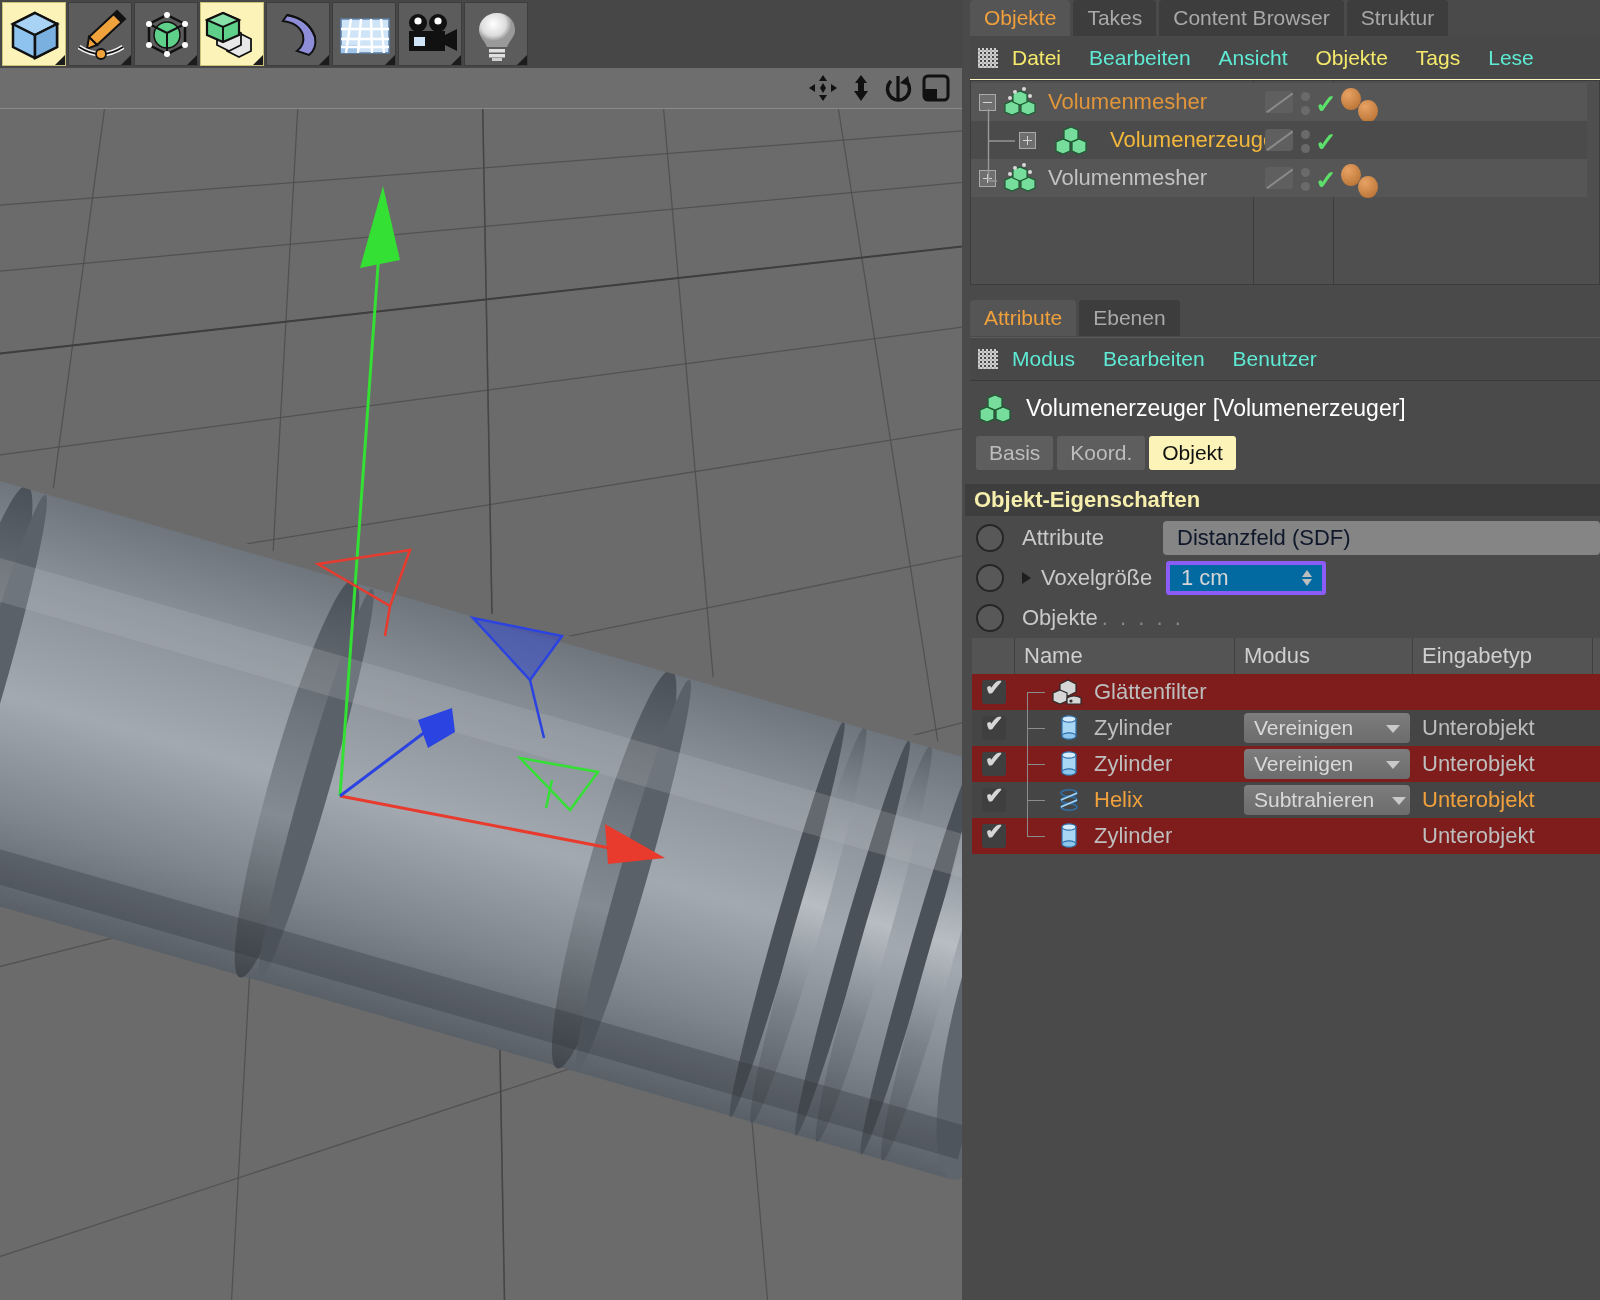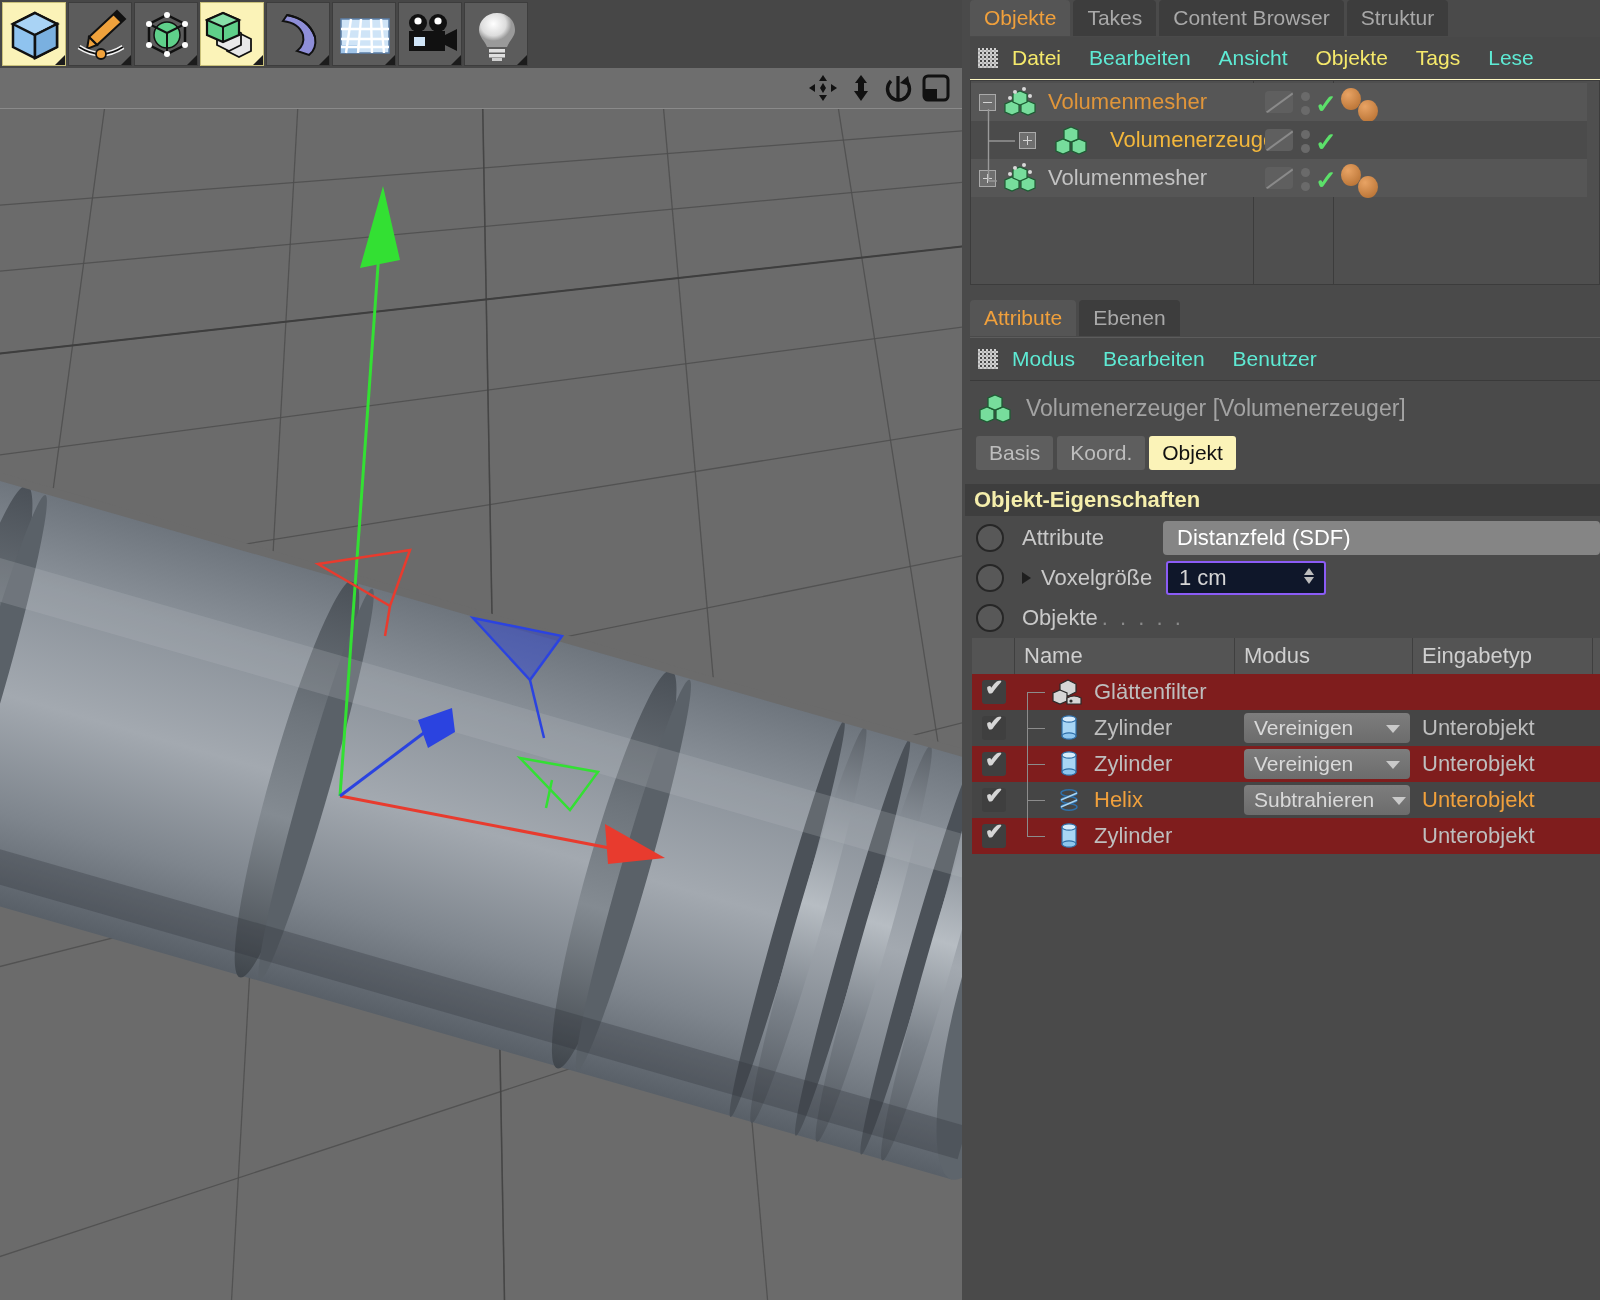--- a/index.html
+++ b/index.html
@@ -170,21 +170,21 @@
     display:flex; align-items:center;
     border-top: 1px solid #5c5c5c;
     border-bottom: 1px solid #3a3a3a;
   }
 
   .attr-head {
     position:absolute; left:8px; top:382px; width:630px; height:52px;
     display:flex; align-items:center;
     background:#4a4a4a;
   }
-  .attr-head-text { font-size:23px; color:#a3a3a3; margin-left:14px; }
+  .attr-head-text { font-size:23px; color:#ffffff; margin-left:14px; }
 
   .subtabrow {
     position:absolute; left:14px; top:436px;
     display:flex; gap:4px;
   }
   .subtab {
     padding:6px 13px 7px 13px; font-size:21px; color:#bdbdbd;
     background:#5e5e5e; border-radius:3px; line-height:1;
   }
   .subtab.active { background:#fbf3b8; color:#111; }
@@ -209,25 +209,25 @@
     border-top:6px solid transparent;border-bottom:6px solid transparent;
     margin-left:18px; flex:none;
   }
   .dotted { letter-spacing:3px; color:#8a8a8a; font-size:22px; margin-left:4px;}
 
   .field-flat {
     position:absolute; height:34px;
     background:#858585; border-radius:4px;
     display:flex; align-items:center;
   }
-  .field-flat span { font-size:22px; color:#ffffff; margin-left:14px; }
+  .field-flat span { font-size:22px; color:#0f172a; margin-left:14px; }
 
   .field-spin {
     position:absolute; height:34px;
-    background:#0f172a; border:2px solid #8b5cf6; border-radius:3px;
+    background:#0369a1; border:4px solid #8b5cf6; border-radius:3px;
     display:flex; align-items:center; box-sizing:border-box;
   }
   .field-spin span { font-size:22px; color:#d6d6d6; margin-left:11px; }
   .spin-arrows {
     position:absolute; right:10px; top:5px;
     display:flex; flex-direction:column; gap:2px; align-items:center;
   }
   .spin-up { width:0;height:0;border-bottom:7px solid #bdbdbd;border-left:5px solid transparent;border-right:5px solid transparent;}
   .spin-dn { width:0;height:0;border-top:7px solid #bdbdbd;border-left:5px solid transparent;border-right:5px solid transparent;}
 

